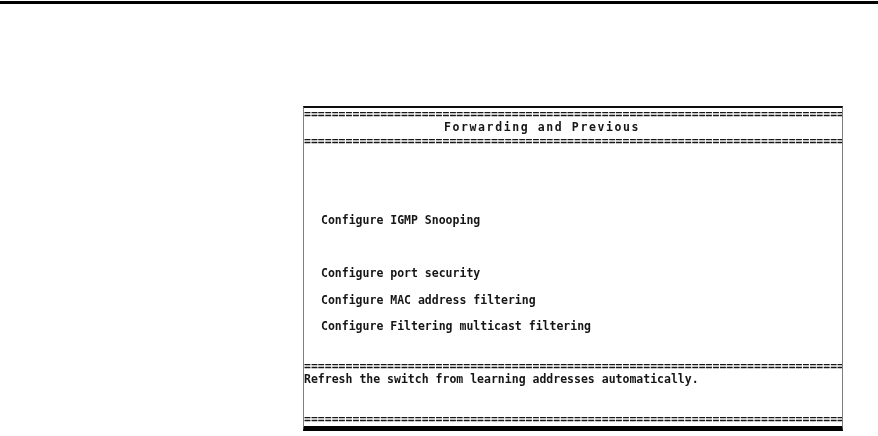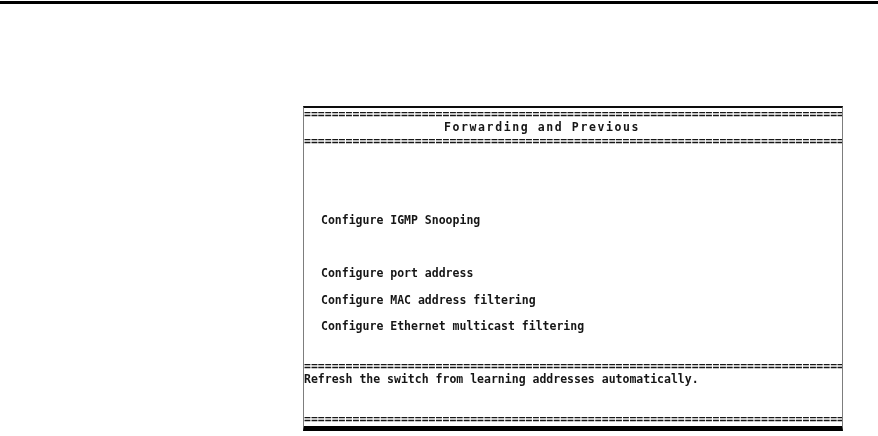--- a/index.html
+++ b/index.html
@@ -47,27 +47,27 @@
   <div class="row"></div>
 
   <div class="row menu-row">Configure IGMP Snooping</div>
   <div class="row"></div>
 
   <div class="row menu-row">
     <span>Configure permanent</span><span> MAC addresses (forwarding)</span>
   </div>
   <div class="row"></div>
 
-  <div class="row menu-row">Configure port address</div>
+  <div class="row menu-row">Configure port security</div>
   <div class="row"></div>
 
   <div class="row menu-row">Configure MAC address filtering</div>
   <div class="row"></div>
 
-  <div class="row menu-row">Configure Ethernet multicast filtering</div>
+  <div class="row menu-row">Configure Filtering multicast filtering</div>
   <div class="row"></div>
   <div class="row"></div>
 
   <div class="row">========================================================================================</div>
   <div class="row">Refresh the switch from learning addresses automatically.</div>
   <div class="row"></div>
 
   <div class="row keys">
     <span class="k1">CTRL+T = Main Menu (Top)</span><span class="k2">Esc = Previous screen</span><span class="k3">CTRL+R = Refresh</span>
   </div>

